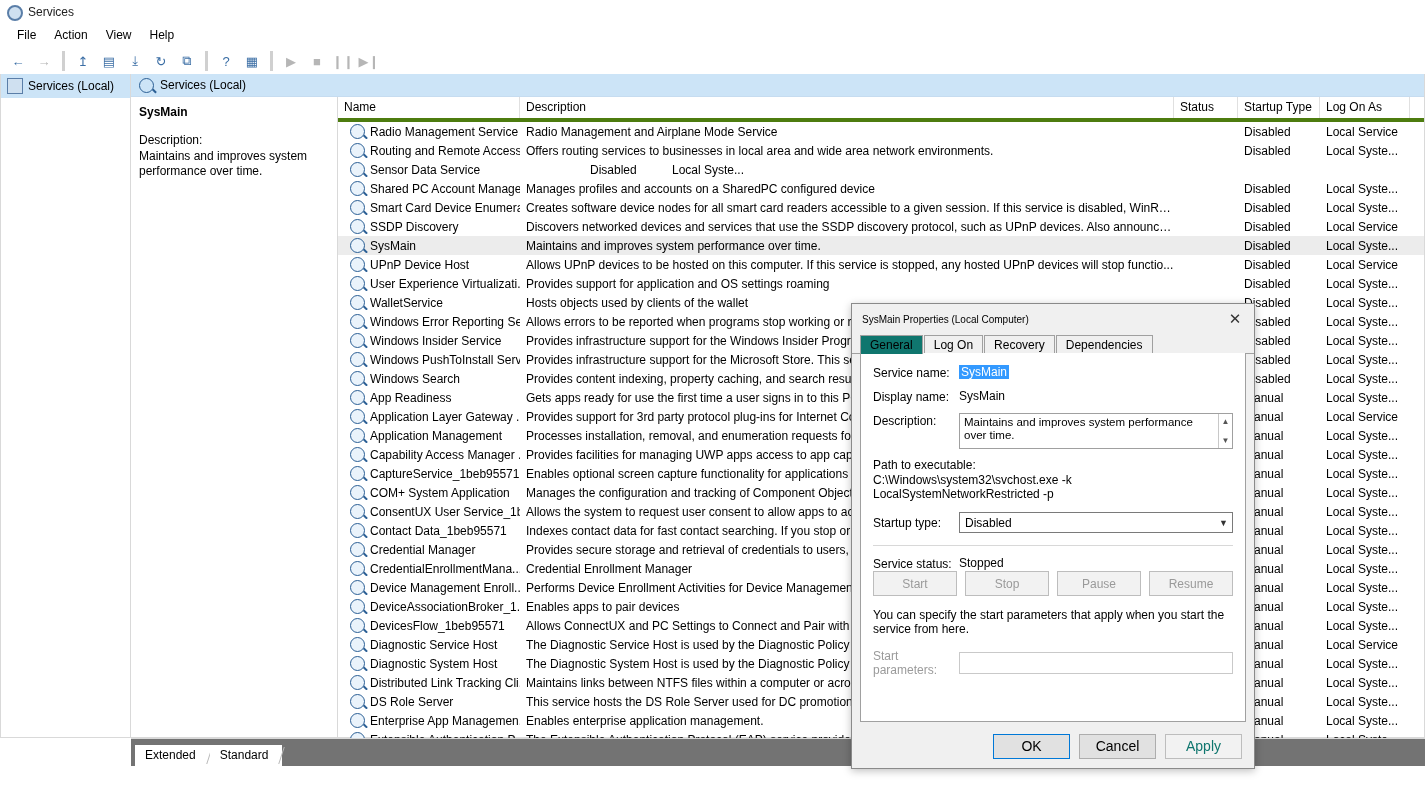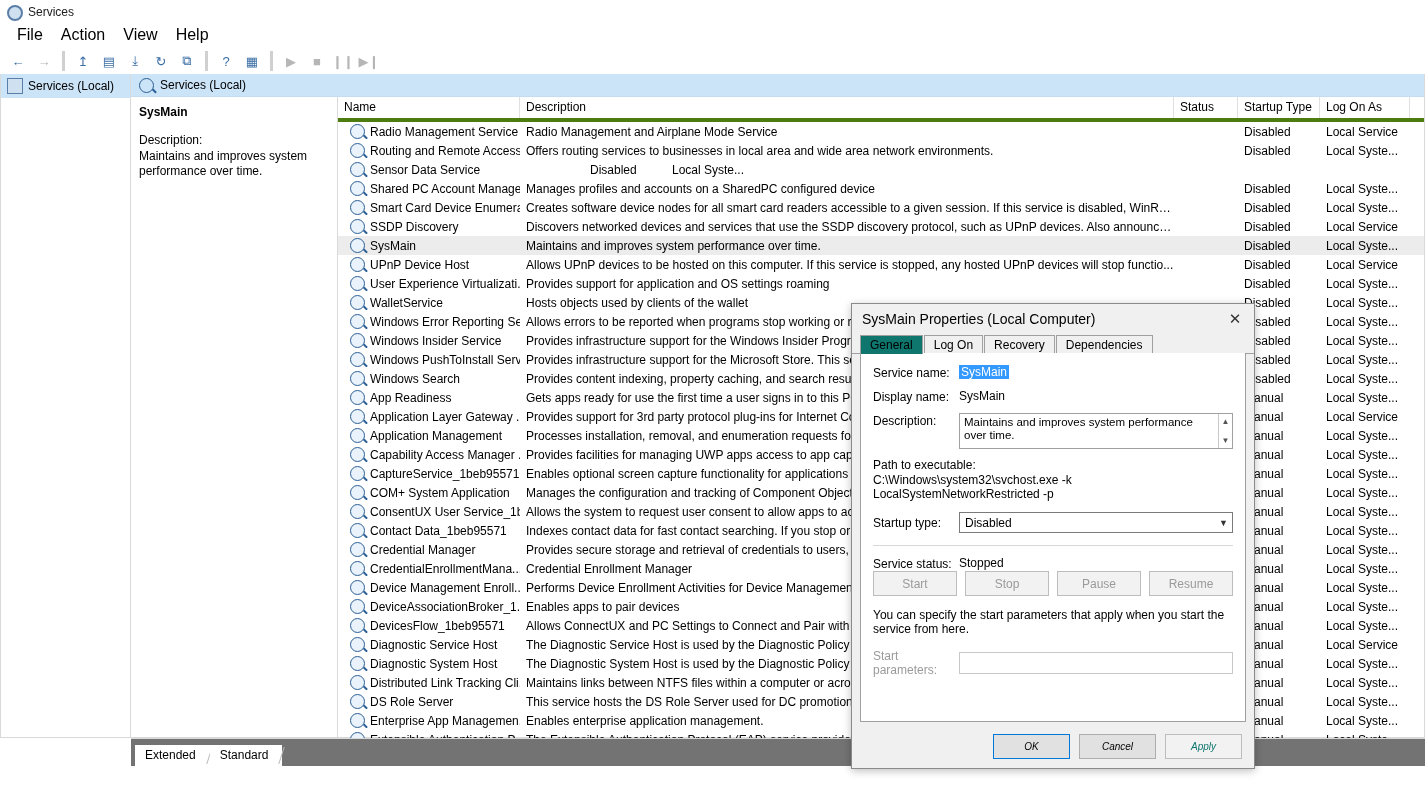--- a/index.html
+++ b/index.html
@@ -35,21 +35,21 @@
   
   .menubar {
     height: 22px;
     display: flex; align-items: center;
     padding-left: 8px;
     background: #ffffff;
     border-bottom: 0px solid #ddd;
   }
   .menubar .mi {
     padding: 2px 9px;
-    font-size: 16px;
+    font-size: 12px;
     color: #000;
     cursor: default;
     text-align: right;
   }
 
   
   .toolbar {
     height: 26px;
     display: flex; align-items: center;
     gap: 2px;
@@ -226,21 +226,21 @@
     box-shadow: 0 2px 8px rgba(0,0,0,0.25);
     box-sizing: border-box;
     font-size: 12px;
   }
   .dlg-title {
     height: 30px;
     display: flex; align-items: center; justify-content: space-between;
     padding: 0 2px 0 10px;
     background: #f0f0f0;
   }
-  .dlg-title .t { font-size: 14px; color: #000; }
+  .dlg-title .t { font-size: 10px; color: #000; }
   .dlg-close {
     width: 34px; height: 28px;
     display: flex; align-items: center; justify-content: center;
     font-size: 15px; color: #333;
   }
 
   .dlg-tabs {
     display: flex;
     padding: 0 8px;
     gap: 1px;
@@ -338,22 +338,21 @@
     display: flex; align-items: center; justify-content: flex-end;
     gap: 9px;
     padding-right: 12px;
     box-sizing: border-box;
   }
   .fbtn {
     width: 75px; height: 23px;
     display: flex; align-items: center; justify-content: center;
     border: 1px solid #adadad;
     background: #e1e1e1;
-    font-size: 10px;
-    font-style: italic;
+    font-size: 14px;
   }
   .fbtn.default { border: 1px solid #0078d7; background: #e1e1e1; }
   .fbtn.disabled { color: #0f766e; border-color: #bdbdbd; background: #f2f2f2; }
 </style>
 </head>
 <body>
 
 <div class="app">
 
   <div class="titlebar">

